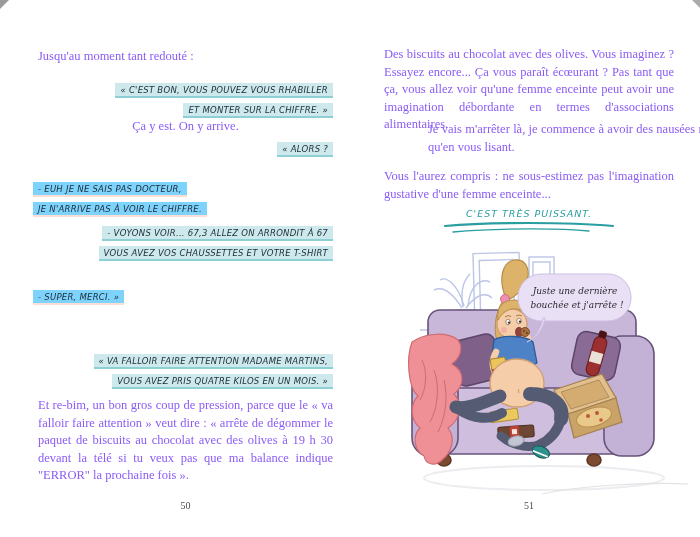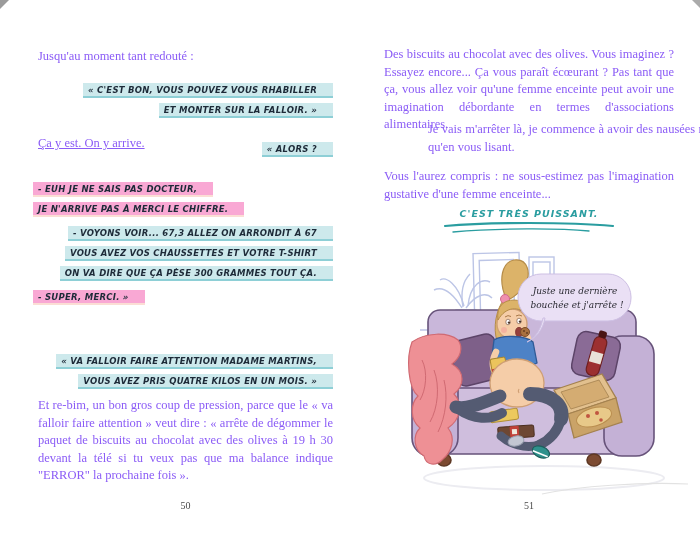--- a/index.html
+++ b/index.html
@@ -13,66 +13,65 @@
   .page-col{position:absolute;top:0;height:537px;}
   #left-col{left:38px;width:295px;}
   #right-col{left:384px;width:290px;}
   .para{position:absolute;font-size:12.5px;line-height:17.5px;text-align:justify;width:100%;color:#8b5cf6;}
   .hw-block{position:absolute;width:100%;}
   .hw-block.right{text-align:right;}
   .hw-block.left{text-align:left;}
   .hw-line{
     display:inline-block;
     font-family:"DejaVu Sans", sans-serif;
-    font-weight:bold;font-style:italic;
+    font-weight:normal;font-style:italic;
     font-size:8.5px;letter-spacing:.25px;
-    color:#1d2a38;padding:2px 16px 1px 5px;margin:0 0 1px 0;
+    color:#1d2a38;padding:2px 5px 1px 5px;margin:0 0 1px 0;
   }
   .hl-teal{background:#cde9ec;border-bottom:2px solid #8ecfd6;}
-  .hl-pink{background:#f9a8d4;border-bottom:2px solid #fbded5;}
+  .hl-pink{background:#7dd3fc;border-bottom:2px solid #fbded5;}
   .annotation{
     position:absolute;width:100%;text-align:center;
-    font-family:"DejaVu Sans", sans-serif;font-weight:bold;font-style:italic;
+    font-family:"DejaVu Sans", sans-serif;font-weight:normal;font-style:italic;
     font-size:9.5px;letter-spacing:1px;color:#2a9da0;
   }
   .swoosh{position:absolute;}
   .pagenum{position:absolute;width:100%;text-align:center;font-size:10px;color:#4a4a4a;}
   #illustration{position:absolute;left:398px;top:240px;width:292px;height:252px;}
   .bubble-text{font-family:"DejaVu Serif", serif;font-style:italic;font-size:9px;fill:#2b2b33;}
   #page-curl{position:absolute;left:540px;top:480px;}
 </style>
 </head>
 <body>
 
 <div class="corner tl"></div>
 <div class="corner tr"></div>
 
 <div class="page-col" id="left-col">
   <div class="para" style="top:48px;text-align:left;">Jusqu'au moment tant redouté :</div>
 
   <div class="hw-block right" style="top:79px;">
     <span class="hw-line hl-teal">« C'EST BON, VOUS POUVEZ VOUS RHABILLER</span><br>
-    <span class="hw-line hl-teal">ET MONTER SUR LA FALLOIR. »</span>
-  </div>
-
-  <div class="para" style="top:135px;text-align:left;text-decoration:underline;">Ça y est. On y arrive.</div>
+    <span class="hw-line hl-teal">ET MONTER SUR LA CHIFFRE. »</span>
+  </div>
+
+  <div class="para" style="top:118px;text-align:center;">Ça y est. On y arrive.</div>
 
   <div class="hw-block right" style="top:138px;">
     <span class="hw-line hl-teal">« ALORS ?</span>
   </div>
 
   <div class="hw-block left" style="top:178px;">
     <span class="hw-line hl-pink" style="margin-left:-5px;">- EUH JE NE SAIS PAS DOCTEUR,</span><br>
-    <span class="hw-line hl-pink" style="margin-left:-5px;">JE N'ARRIVE PAS À MERCI LE CHIFFRE.</span>
+    <span class="hw-line hl-pink" style="margin-left:-5px;">JE N'ARRIVE PAS À VOIR LE CHIFFRE.</span>
   </div>
 
   <div class="hw-block right" style="top:222px;">
     <span class="hw-line hl-teal">- VOYONS VOIR... 67,3 ALLEZ ON ARRONDIT À 67</span><br>
     <span class="hw-line hl-teal">VOUS AVEZ VOS CHAUSSETTES ET VOTRE T-SHIRT</span><br>
-    <span class="hw-line hl-teal">ON VA DIRE QUE ÇA PÈSE 300 GRAMMES TOUT ÇA.</span>
   </div>
 
   <div class="hw-block left" style="top:286px;">
     <span class="hw-line hl-pink" style="margin-left:-5px;">- SUPER, MERCI. »</span>
   </div>
 
 
   <div class="hw-block right" style="top:350px;">
     <span class="hw-line hl-teal">« VA FALLOIR FAIRE ATTENTION MADAME MARTINS,</span><br>
     <span class="hw-line hl-teal">VOUS AVEZ PRIS QUATRE KILOS EN UN MOIS. »</span>

